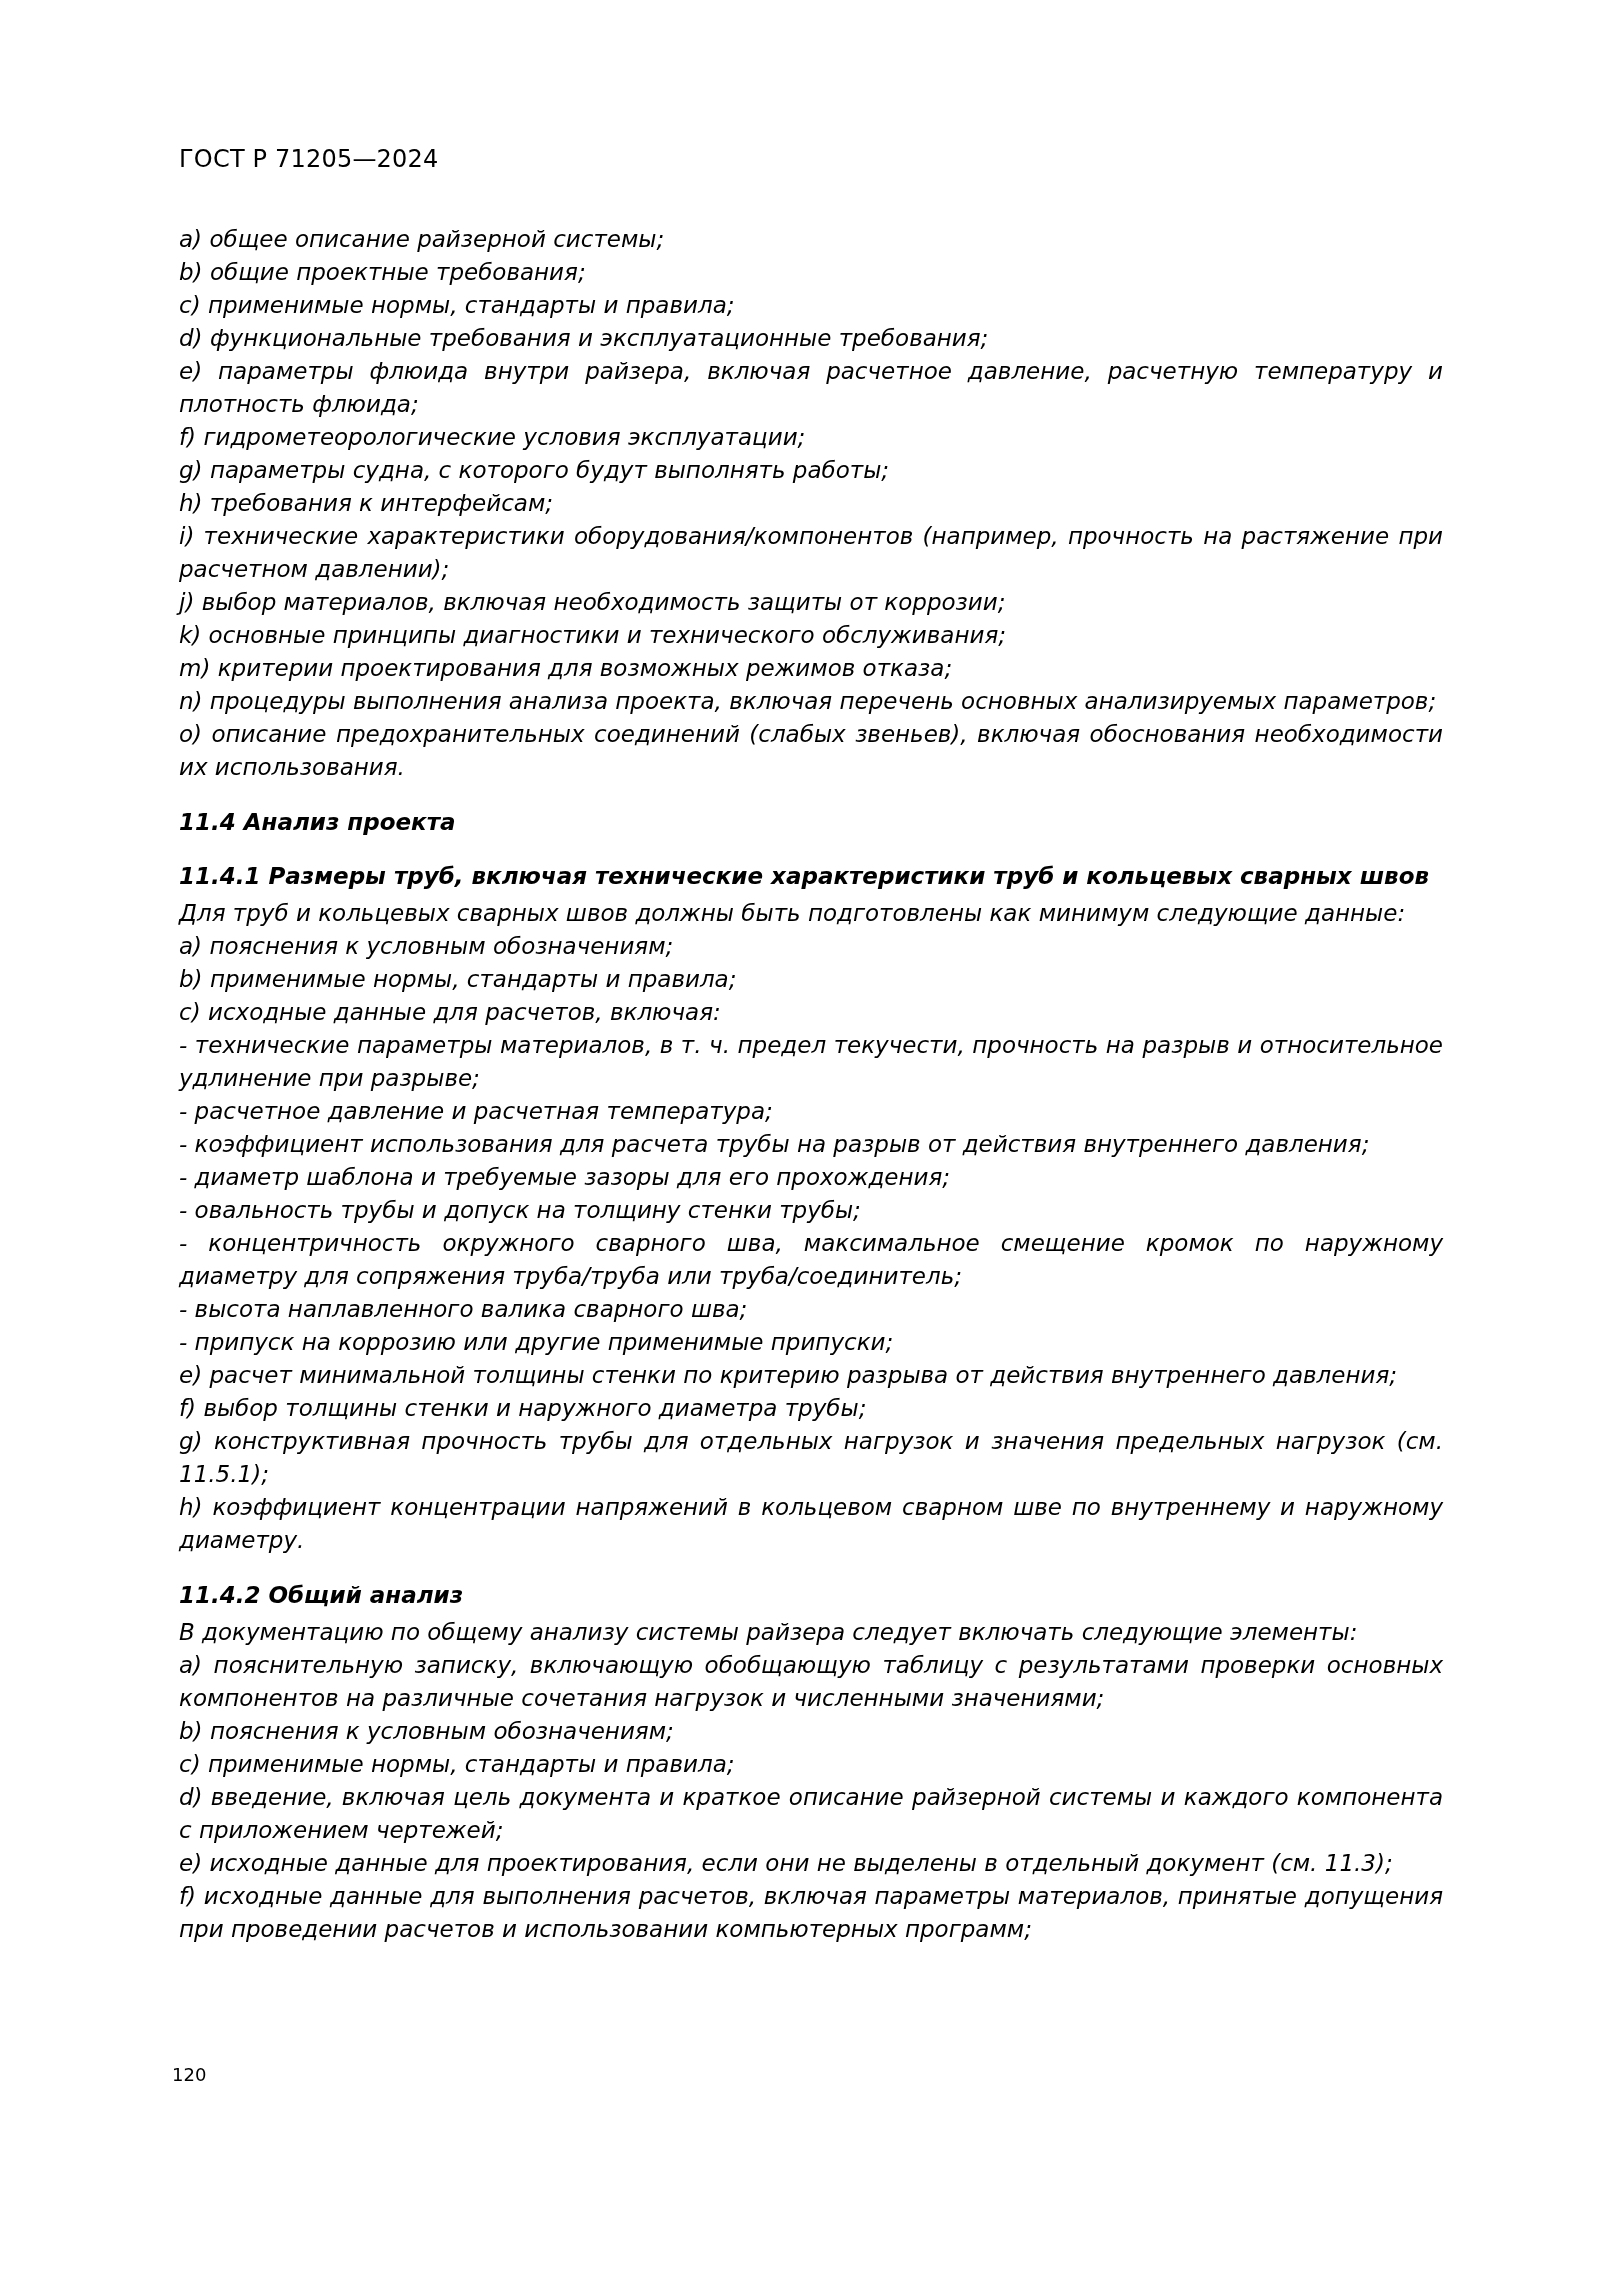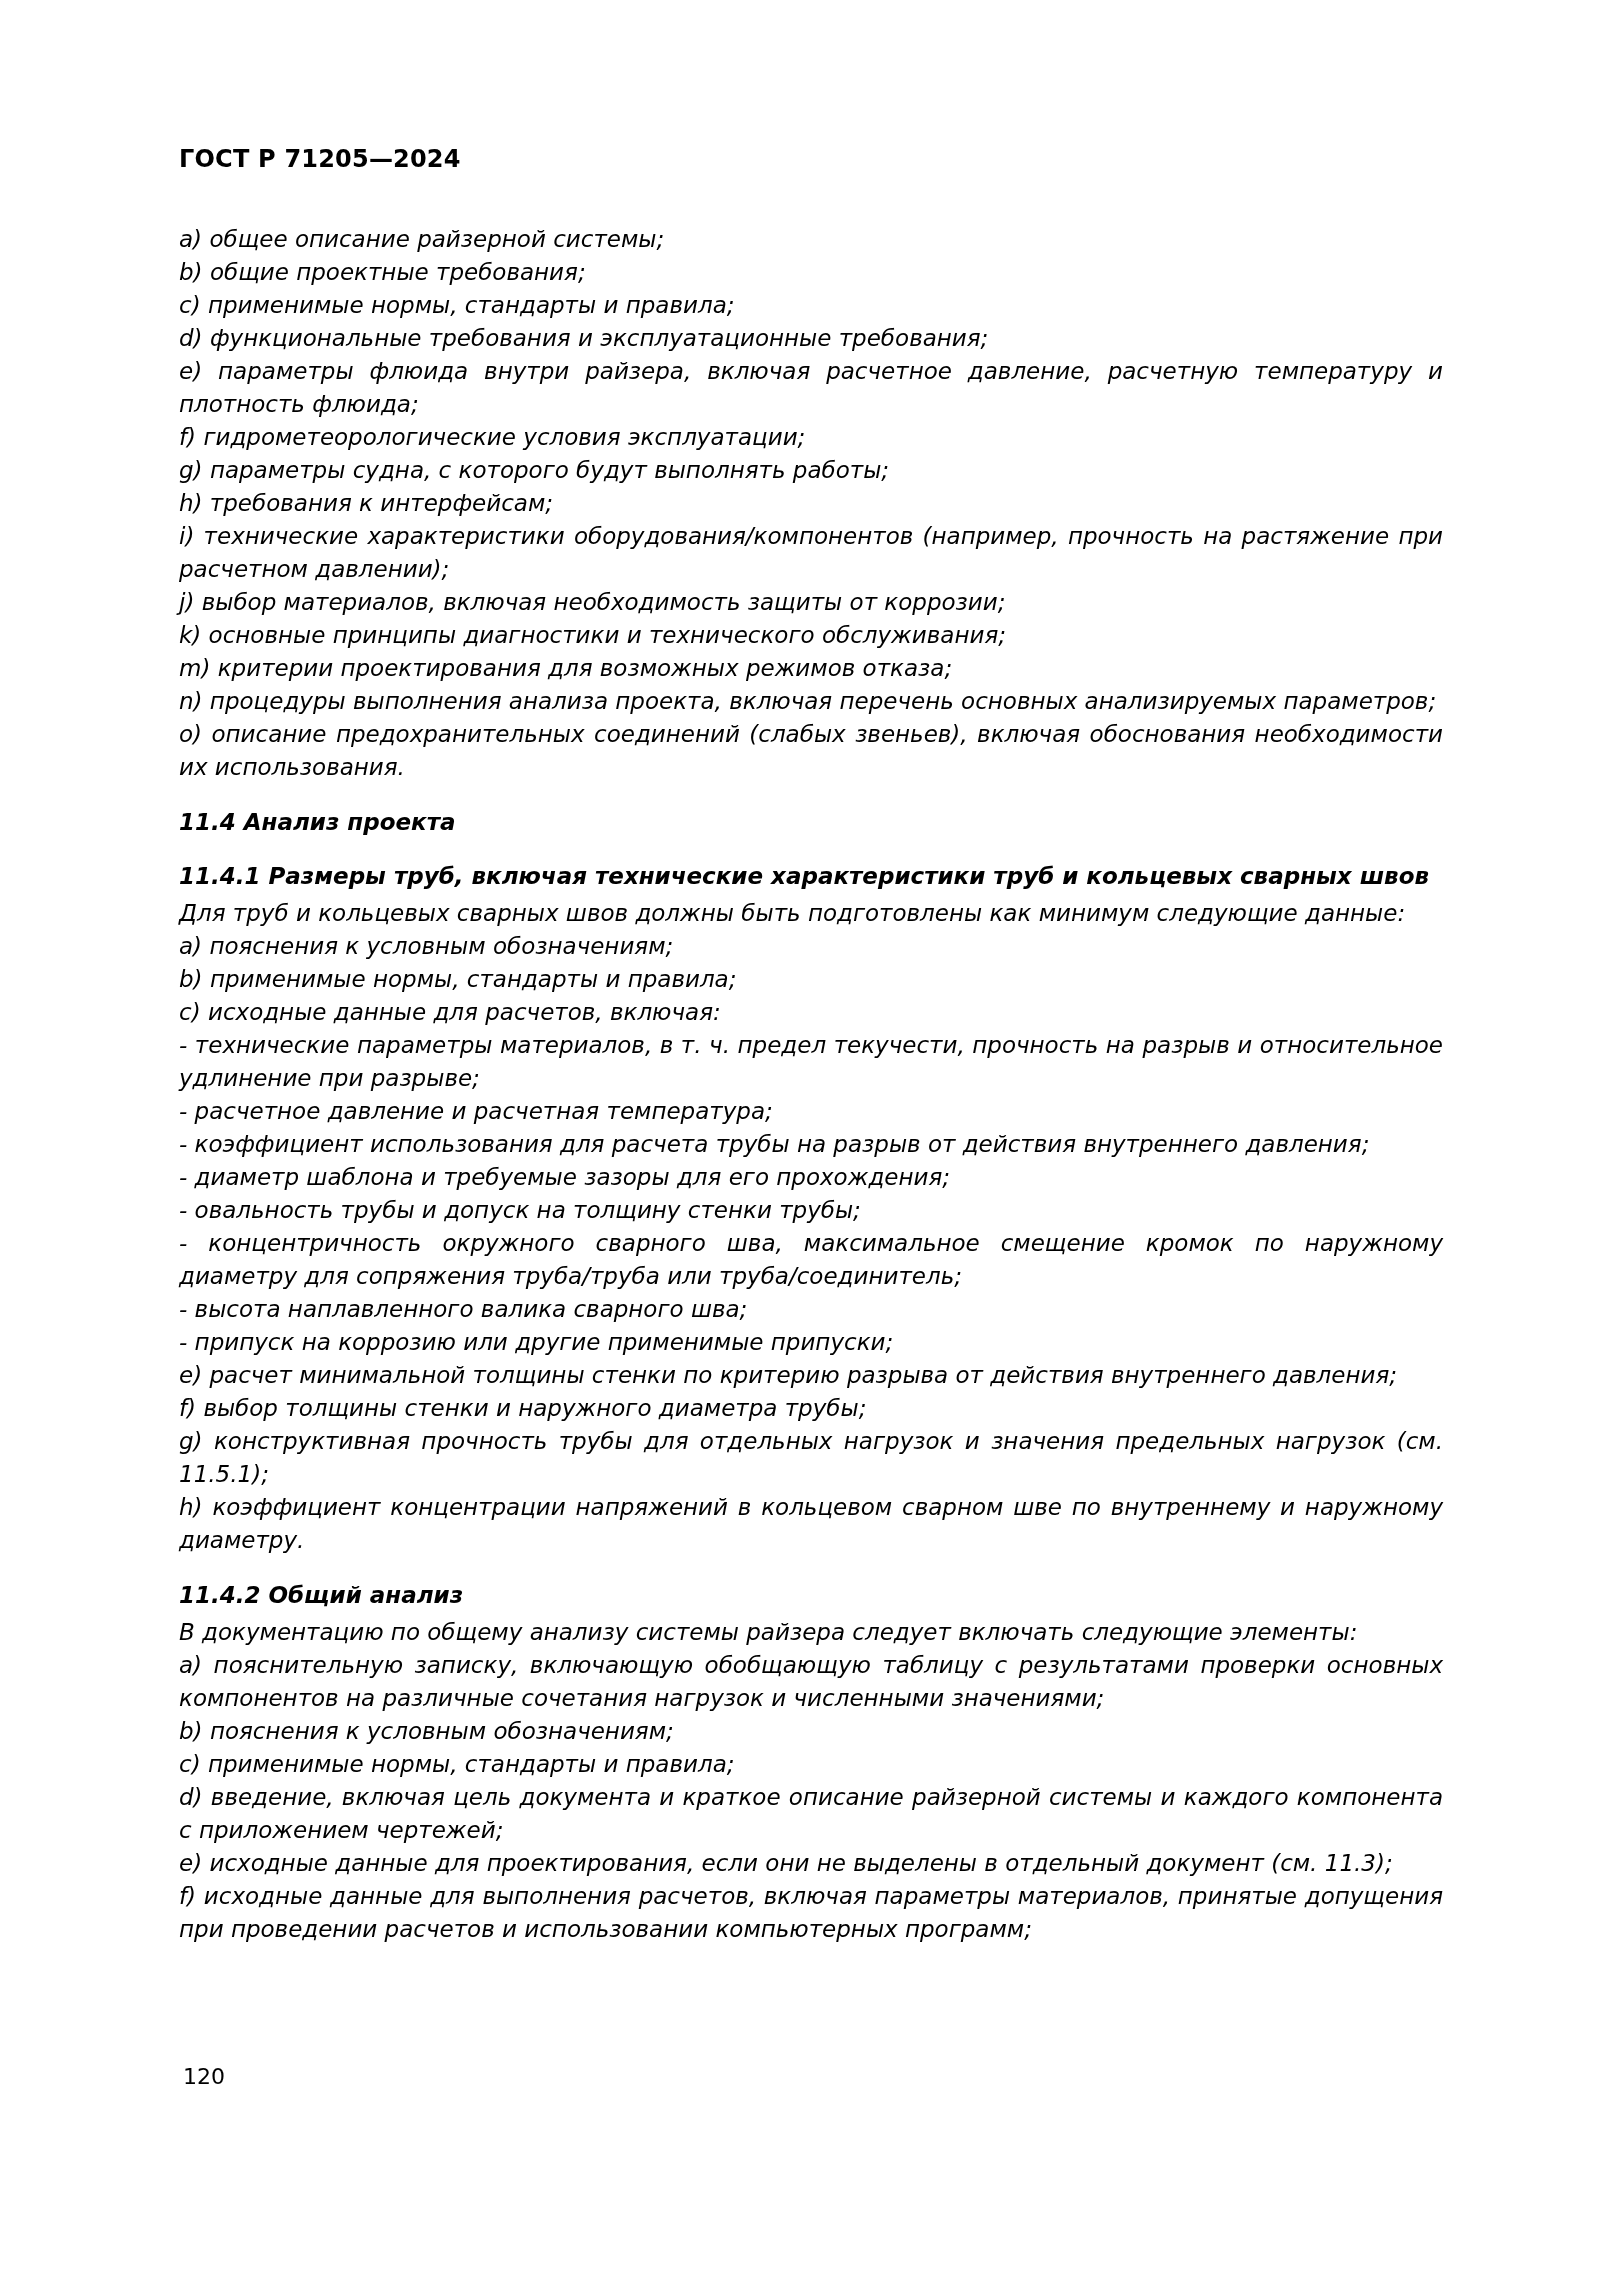--- a/index.html
+++ b/index.html
@@ -21,21 +21,21 @@
     width: 1621px;
     height: 2293px;
     box-sizing: border-box;
     padding: 0;
   }
   .header {
     position: absolute;
     left: 179px;
     top: 145px;
     font-size: 24px;
-    font-weight: bold;
+    font-weight: normal;
     letter-spacing: 0.2px;
   }
   .content {
     position: absolute;
     left: 179px;
     top: 223px;
     width: 1264px;
     font-size: 23px;
     line-height: 33px;
     text-align: justify;
@@ -56,23 +56,23 @@
     margin-bottom: 3.9px !important;
     text-indent: 0 !important;
     padding-left: 0;
     text-align: left;
   }
   .nojust {
     text-align: left;
   }
   .footer {
     position: absolute;
-    left: 183px;
+    left: 172px;
     top: 2064px;
-    font-size: 22px;
+    font-size: 18px;
   }
 </style>
 </head>
 <body>
 
 <div class="page">
 
   <div class="header">ГОСТ Р 71205—2024</div>
 
   <div class="content">

